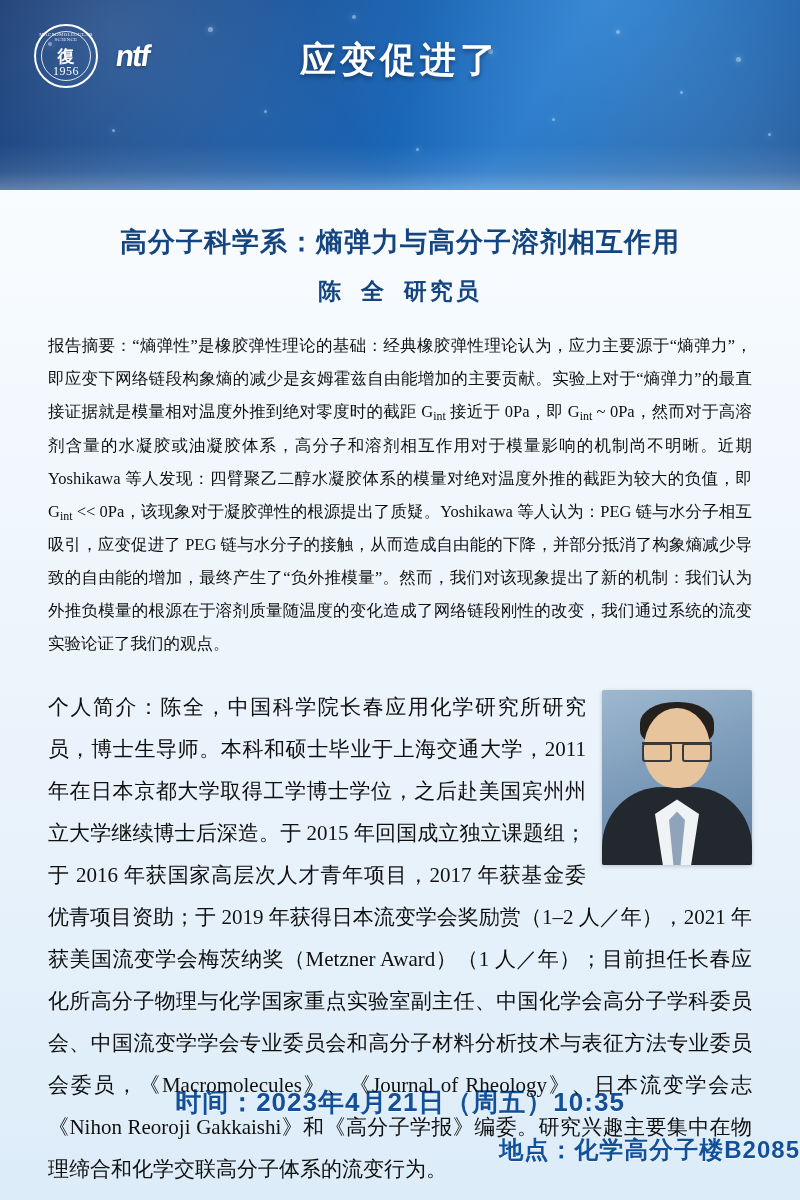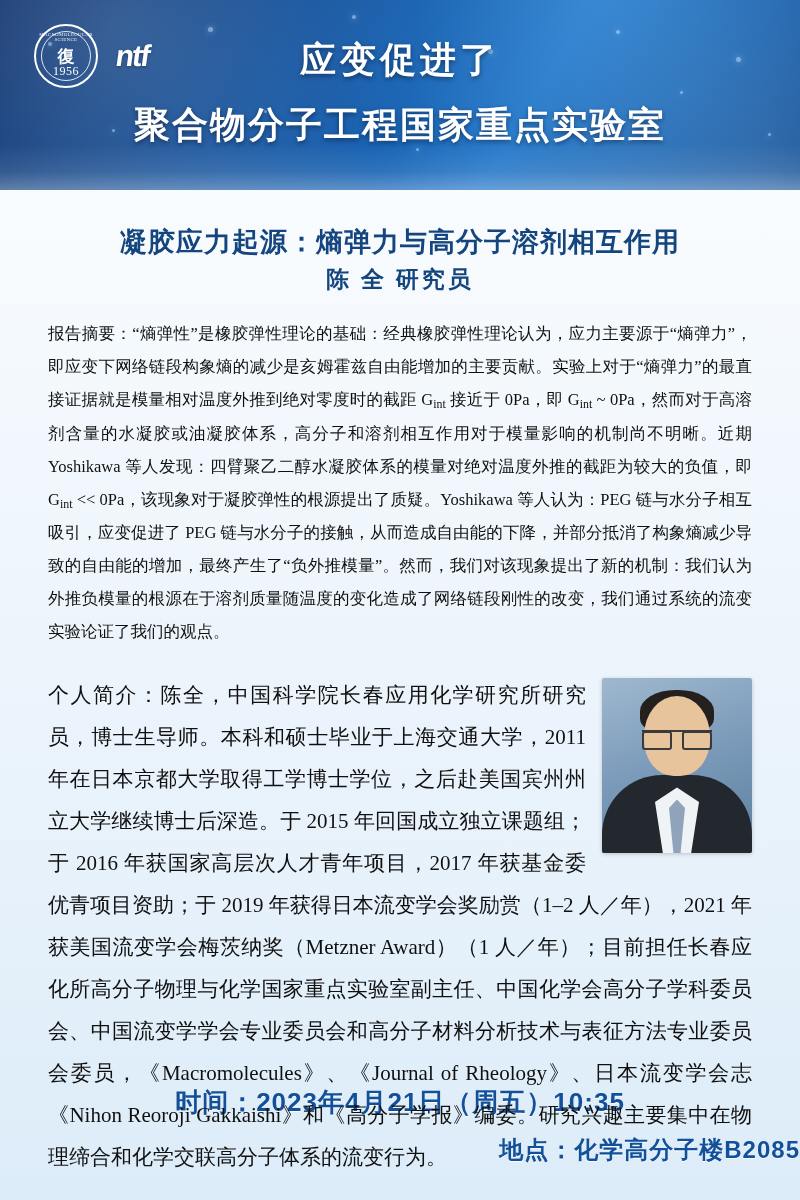--- a/index.html
+++ b/index.html
@@ -152,23 +152,23 @@
     font-weight: bold;
     color: #14457f;
     letter-spacing: 1px;
     font-family: "Liberation Sans", sans-serif;
   }
   .speaker {
     text-align: center;
     font-size: 23px;
     font-weight: bold;
     color: #14457f;
-    margin-top: 4px;
+    margin-top: 16px;
     letter-spacing: 3px;
-    font-family: Liberation Serif, serif;
+    font-family: Liberation Mono, monospace;
   }
 
   .abstract {
     margin-top: 22px;
     font-size: 16.5px;
     line-height: 2.0;
     color: #101010;
     text-align: justify;
     text-justify: inter-ideograph;
   }
@@ -334,27 +334,26 @@
         <span class="ring"></span>
         <span class="seal-arc">MACROMOLECULAR SCIENCE</span>
         <span class="seal-char">復</span>
         <span class="seal-year">1956</span>
       </div>
       <div class="logo-mark">ntf</div>
     </div>
 
     <div class="header-titles">
       <div class="header-title-1">应变促进了</div>
-      <div class="header-title-2">聚合物分子工程国家重点实验室</div>
     </div>
   </div>
 
   <div class="content">
 
-    <div class="talk-title">凝胶应力起源：熵弹力与高分子溶剂相互作用</div>
+    <div class="talk-title">高分子科学系：熵弹力与高分子溶剂相互作用</div>
     <div class="speaker">陈  全  研究员</div>
 
     <div class="abstract">
       <span class="lead">报告摘要：</span><span>“熵弹性”是橡胶弹性理论的基础：经典橡胶弹性理论认为，应力主要源于“熵弹力”，即应变下网络链段构象熵的减少是亥姆霍兹自由能增加的主要贡献。实验上对于“熵弹力”的最直接证据就是模量相对温度外推到绝对零度时的截距 G</span><span class="sub">int</span><span> 接近于 0Pa，即 G</span><span class="sub">int</span><span> ~ 0Pa，然而对于高溶剂含量的水凝胶或油凝胶体系，高分子和溶剂相互作用对于模量影响的机制尚不明晰。近期 Yoshikawa 等人发现：四臂聚乙二醇水凝胶体系的模量对绝对温度外推的截距为较大的负值，即 G</span><span class="sub">int</span><span> &lt;&lt; 0Pa，该现象对于凝胶弹性的根源提出了质疑。Yoshikawa 等人认为：PEG 链与水分子相互吸引，应变促进了 PEG 链与水分子的接触，从而造成自由能的下降，并部分抵消了构象熵减少导致的自由能的增加，最终产生了“负外推模量”。然而，我们对该现象提出了新的机制：我们认为外推负模量的根源在于溶剂质量随温度的变化造成了网络链段刚性的改变，我们通过系统的流变实验论证了我们的观点。</span>
     </div>
 
     <div class="bio-block">
       <div class="portrait">
         <span class="suit"></span>
         <span class="shirt"></span>

